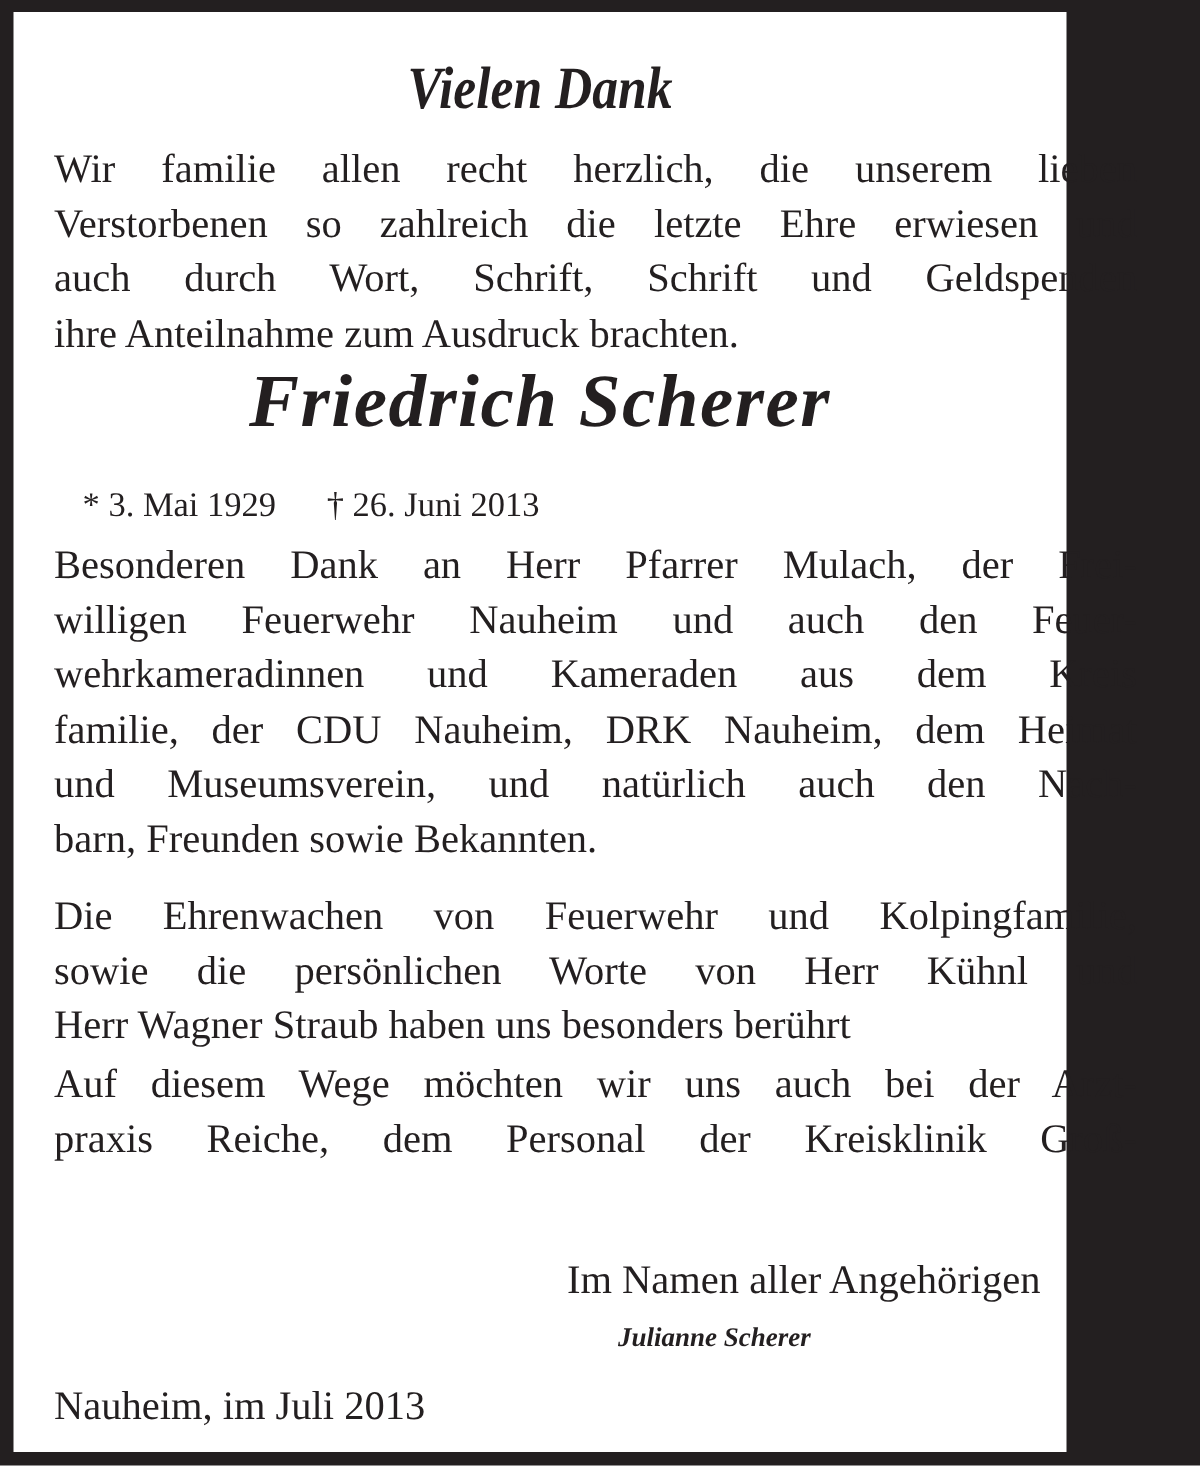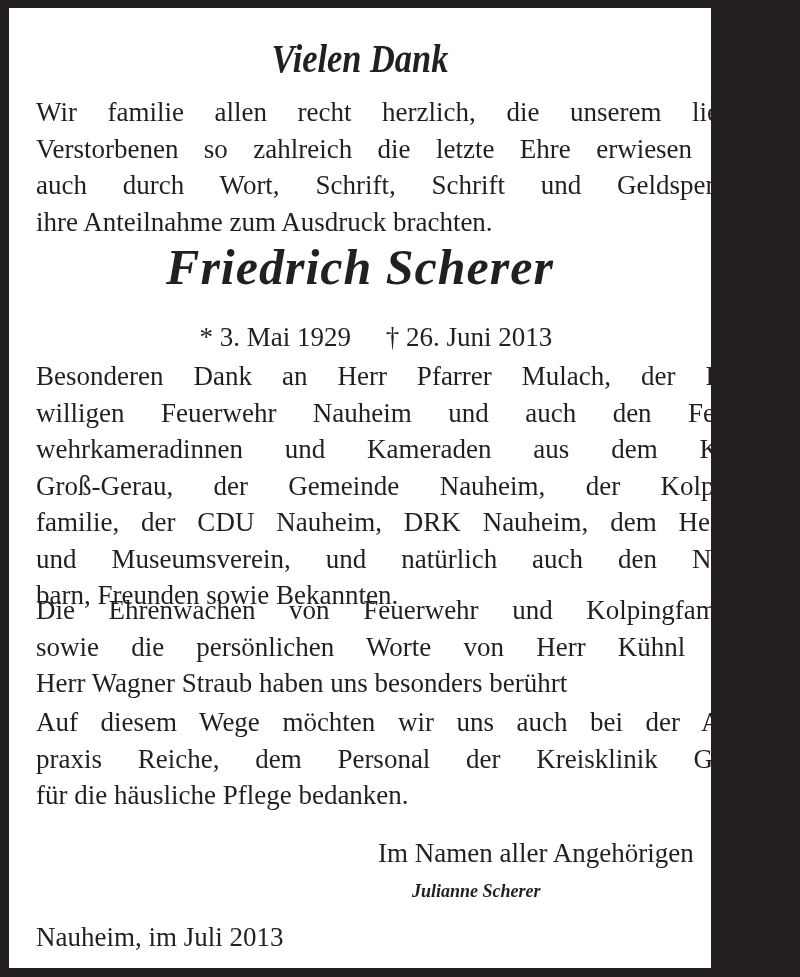--- a/index.html
+++ b/index.html
@@ -20,22 +20,22 @@
     text-align-last:left;
   }
   .para .ln { display:block; white-space:nowrap; }
   .para .ln.j { text-align:justify; text-align-last:justify; white-space:normal; }
   .name {
     position:absolute; left:0; right:0; top:226px; text-align:center;
     font-size:50px; font-weight:bold; font-style:italic; line-height:66px;
     letter-spacing:1px;
   }
   .dates {
-    position:absolute; left:0; right:0; top:312px; text-align:center;
-    font-size:27px; line-height:34px;margin-left:32px;
+    position:absolute; left:0; right:0; top:312px; 
+    font-size:23px; line-height:34px;margin-left:32px;
   }
   .dates span { margin:0 14px; }
   .sign {
     position:absolute; left:369px; top:828px; font-size:27px; line-height:34px;
   }
   .signer {
     position:absolute; left:369px; top:866px; font-size:18px; line-height:34px;
     font-weight:bold; font-style:italic;margin-left:34px;
   }
   .place {
@@ -59,34 +59,32 @@
 
   <div class="dates">
     <span>* 3. Mai 1929</span>
     <span>† 26. Juni 2013</span>
   </div>
 
   <div class="para" style="top:350px;">
     <span class="ln j">Besonderen Dank an Herr Pfarrer Mulach, der Frei-</span>
     <span class="ln j">willigen Feuerwehr Nauheim und auch den Feuer-</span>
     <span class="ln j">wehrkameradinnen und Kameraden aus dem Kreis</span>
-    <span class="ln j">Groß-Gerau, der Gemeinde Nauheim, der Kolping-</span>
     <span class="ln j">familie, der CDU Nauheim, DRK Nauheim, dem Heimat</span>
     <span class="ln j">und Museumsverein, und natürlich auch den Nach-</span>
     <span class="ln">barn, Freunden sowie Bekannten.</span>
   </div>
 
   <div class="para" style="top:584px;">
     <span class="ln j">Die Ehrenwachen von Feuerwehr und Kolpingfamilie,</span>
     <span class="ln j">sowie die persönlichen Worte von Herr Kühnl und</span>
     <span class="ln">Herr Wagner Straub haben uns besonders berührt</span>
   </div>
 
   <div class="para" style="top:696px;">
     <span class="ln j">Auf diesem Wege möchten wir uns auch bei der Arzt-</span>
     <span class="ln j">praxis Reiche, dem Personal der Kreisklinik Groß-</span>
-    <span class="ln">für die häusliche Pflege bedanken.</span>
   </div>
 
   <div class="sign">Im Namen aller Angehörigen</div>
   <div class="signer">Julianne Scherer</div>
   <div class="place">Nauheim, im Juli 2013</div>
 </div>
 
 </body></html>

